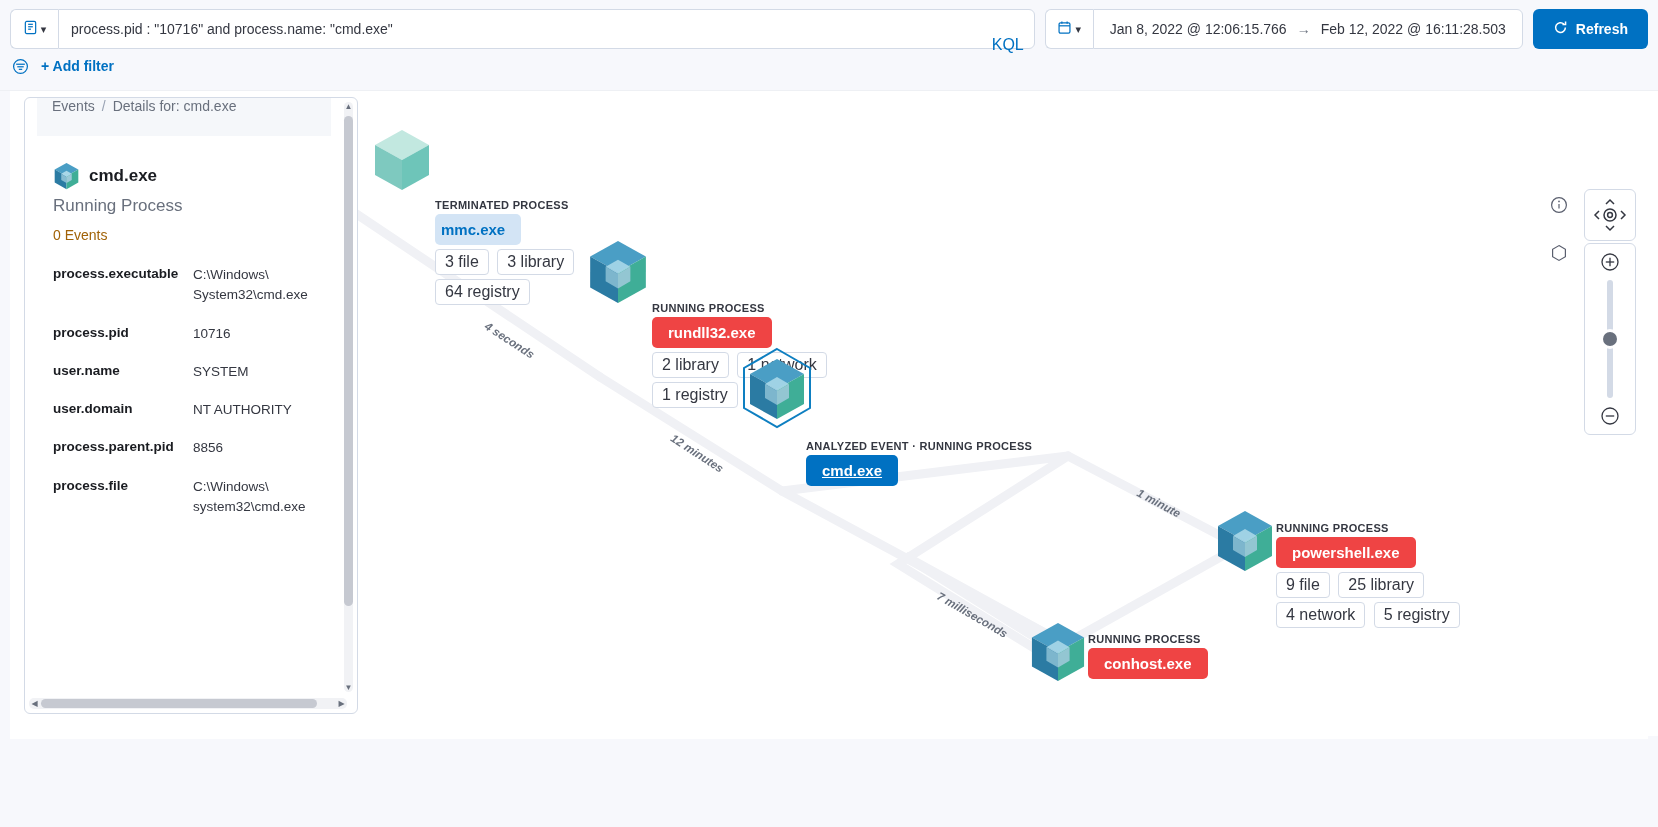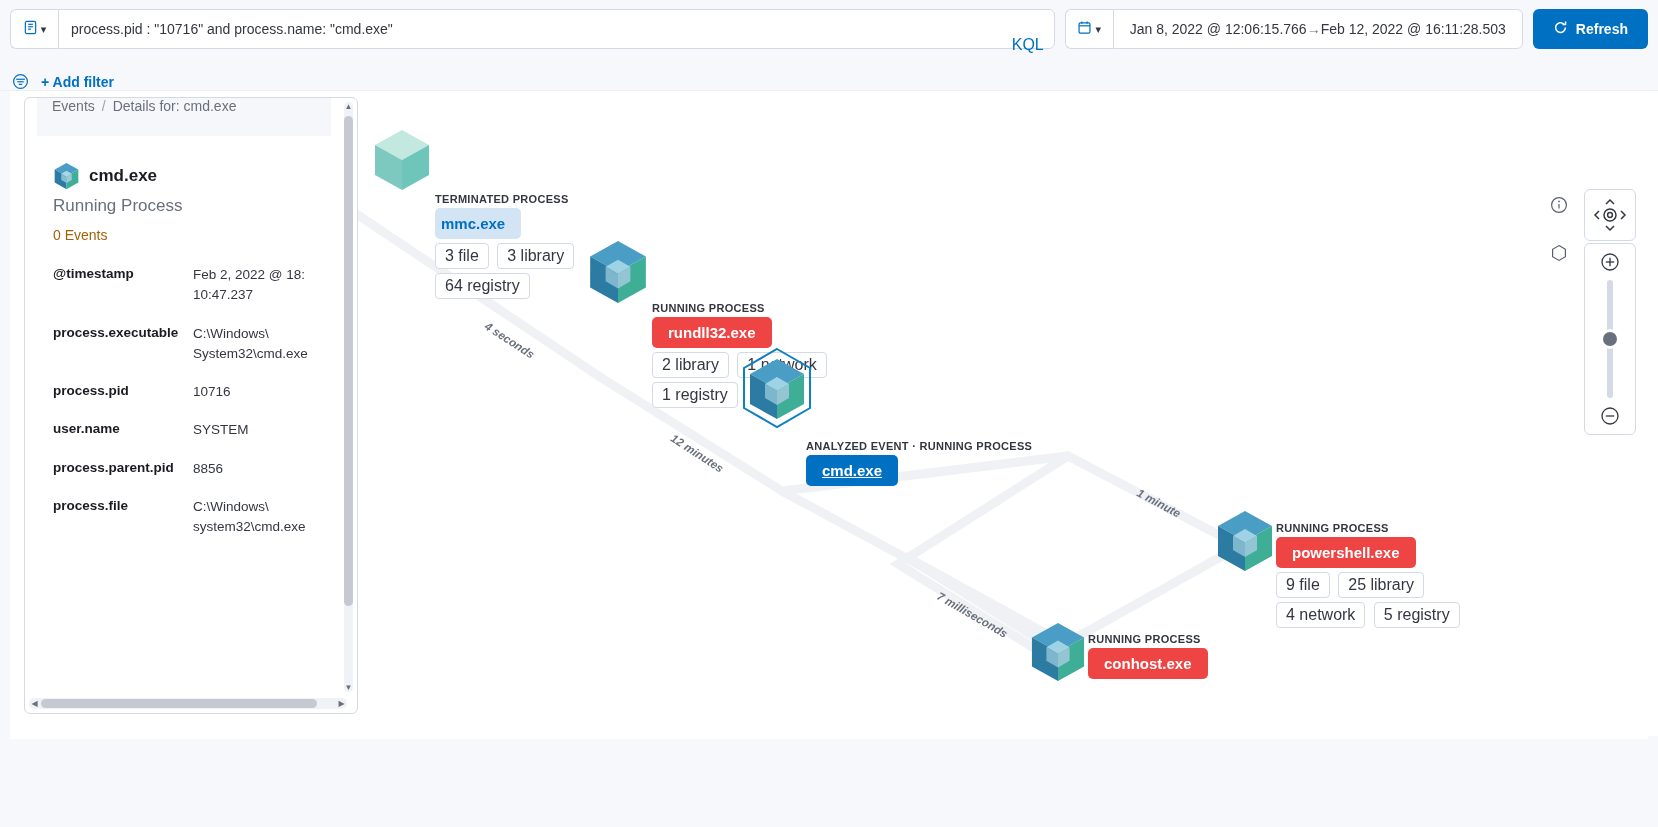--- a/index.html
+++ b/index.html
@@ -58,21 +58,21 @@
     margin-left: 10px; flex: 0 0 auto;
   }
   .cal-btn {
     display: flex; align-items: center; justify-content: center; gap: 3px;
     height: 40px; width: 48px;
     background: #fff;
     border: 1px solid #d3dae6; border-right: none;
     border-radius: 6px 0 0 6px; cursor: pointer;
   }
   .date-box {
-    display: flex; align-items: center; 
+    display: flex; align-items: center; gap: 10px;
     height: 40px;
     background: #fff;
     border: 1px solid #d3dae6;
     border-radius: 0 6px 6px 0;
     padding: 0 16px;
     font-size: 14px; color: #343741;
     cursor: pointer;
   }
   .date-arrow { color: #69707d; font-size: 14px; }
   .refresh-btn {
@@ -82,21 +82,21 @@
     background: #0071c2; color: #fff;
     border: none; border-radius: 6px;
     font-size: 14px; font-weight: 700;
     cursor: pointer; flex: 0 0 auto;
   }
 
   
   .filterbar {
     position: absolute; left: 0; top: 58px; width: 1658px; height: 33px;
     background: #f7f8fc;
-    display: flex; align-items: flex-end;
+    display: flex; align-items: flex-start;
     padding: 0 12px; gap: 12px;
     border-bottom: 1px solid #eef0f4;
   }
   .filter-icon { color: #0071c2; display: flex; align-items: center; }
   .add-filter {
     font-size: 14px; font-weight: 700; color: #0071c2; cursor: pointer;
   }
 
   
   .canvas {
@@ -387,21 +387,21 @@
     <div class="edge-label" style="left:938px; top:498px; transform: rotate(30deg);">7 milliseconds</div>
 
     <div class="node" style="left:373px; top:37px;">
       <div class="cube" style="left:0; top:0;">
         <svg width="58" height="64" viewBox="0 0 58 64">
           <polygon points="29,2 56,17 29,32 2,17" fill="#c2e8e0"></polygon>
           <polygon points="2,17 29,32 29,62 2,47" fill="#7ec9bf"></polygon>
           <polygon points="56,17 29,32 29,62 56,47" fill="#6ec5b9"></polygon>
         </svg>
       </div>
-      <div class="node-labels" style="left:62px; top:65px;">
+      <div class="node-labels" style="left:62px; top:71px;">
         <div class="node-kind">TERMINATED PROCESS</div>
         <div class="node-pill pill-muted">mmc.exe</div>
         <div class="badge-row">
           <span class="badge">3 file</span>
           <span class="badge">3 library</span>
         </div>
         <div class="badge-row">
           <span class="badge">64 registry</span>
         </div>
       </div>
@@ -570,36 +570,35 @@
           <polygon points="41,27 29,34 29,48 41,41" fill="#9cc9d8"></polygon>
         </svg>
       </span>
       <span class="proc-name">cmd.exe</span>
     </div>
     <div class="proc-type">Running Process</div>
     <div class="proc-events">0 Events</div>
 
     <div class="fields">
       <div class="field-row">
-        <div class="field-key">@timestamp</div>
-        <div class="field-val">Feb 2, 2022 @ 18:
-10:47.237</div>
-      </div>
-      <div class="field-row">
         <div class="field-key">process.executable</div>
         <div class="field-val">C:\Windows\
 System32\cmd.exe</div>
       </div>
       <div class="field-row">
         <div class="field-key">process.pid</div>
         <div class="field-val">10716</div>
       </div>
       <div class="field-row">
         <div class="field-key">user.name</div>
         <div class="field-val">SYSTEM</div>
+      </div>
+      <div class="field-row">
+        <div class="field-key">user.domain</div>
+        <div class="field-val">NT AUTHORITY</div>
       </div>
       <div class="field-row">
         <div class="field-key">process.parent.pid</div>
         <div class="field-val">8856</div>
       </div>
       <div class="field-row">
         <div class="field-key">process.file</div>
         <div class="field-val">C:\Windows\
 system32\cmd.exe</div>
       </div>

